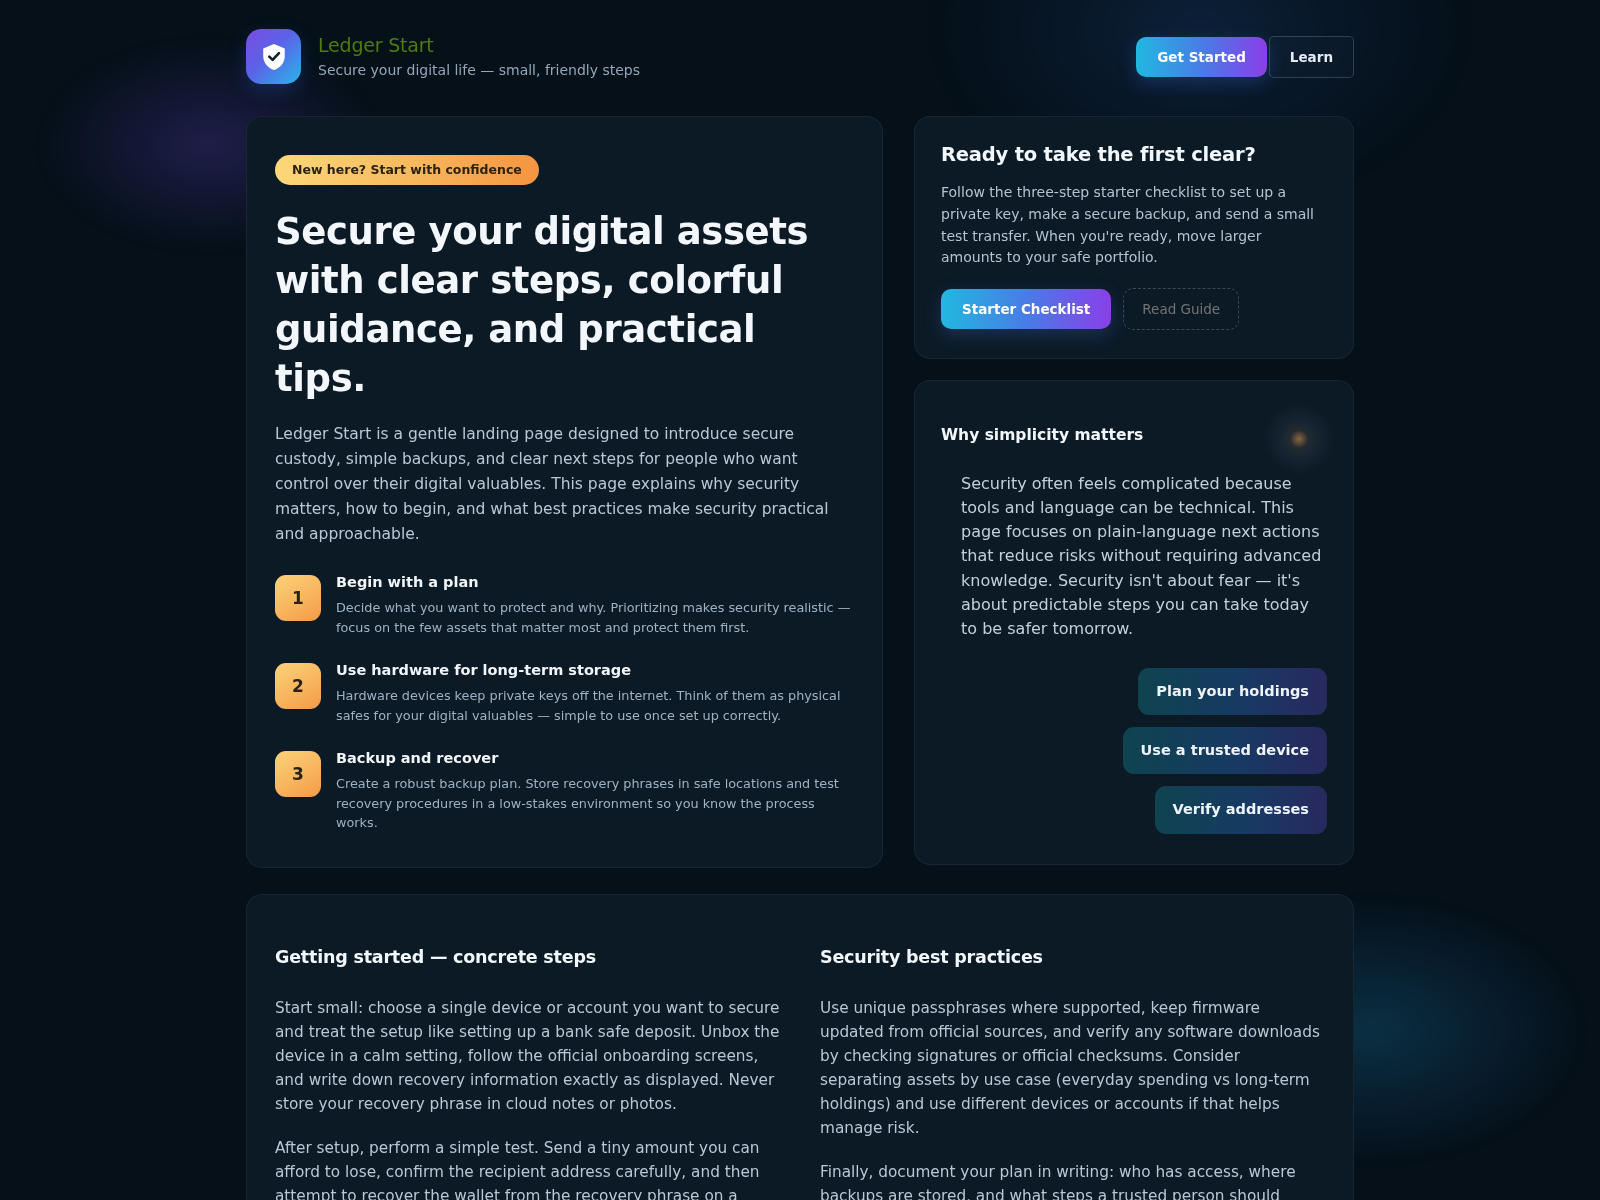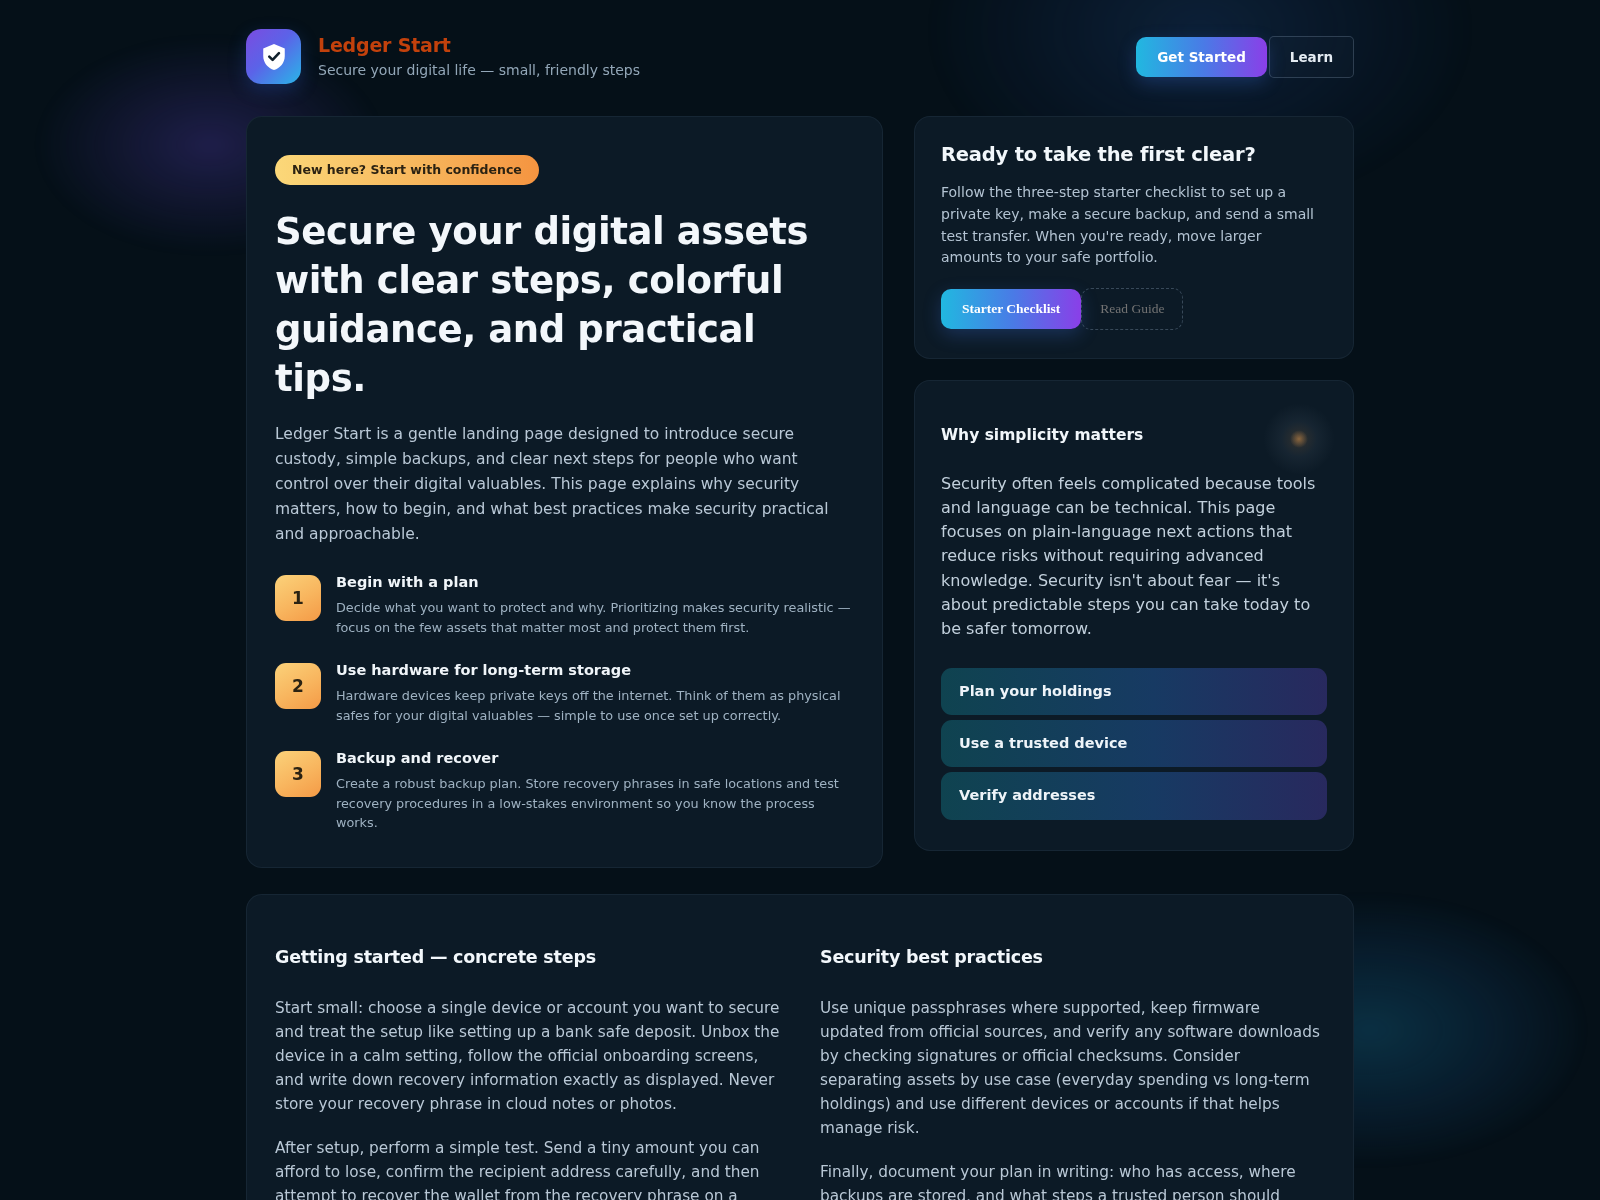--- a/index.html
+++ b/index.html
@@ -79,23 +79,23 @@
     background: linear-gradient(135deg, #7b4ce0 0%, #5b63e8 45%, #29b6e8 100%);
     display: flex;
     align-items: center;
     justify-content: center;
     flex: none;
     box-shadow: 0 6px 18px rgba(40, 90, 200, 0.30);
   }
   .brand-mark svg { width: 26px; height: 28px; display: block; }
   .brand-title {
     font-size: 19px;
-    font-weight: 700;
+    font-weight: 400;
     letter-spacing: -0.2px;
-    color: #c2410c;
+    color: #4d7c0f;
     line-height: 1.2;
   }
   .brand-sub {
     font-size: 14px;
     color: #93a7b8;
     margin-top: 5px;
     line-height: 1.2;
   }
   .header-actions {
     display: flex;
@@ -225,21 +225,21 @@
   .cta-body {
     margin-top: 15px;
     font-size: 14px;
     line-height: 1.55;
     color: #b3c3d2;
   }
   .cta-actions {
     margin-top: 19px;
     display: flex;
     align-items: center;
-    font-family: Liberation Serif, serif;
+    gap: 12px;
   }
   .btn-dashed {
     background: transparent;
     color: #737373;
     border: 1px dashed rgba(150,175,200,0.32);
     border-radius: 10px;
     padding: 12px 18px;
     font-weight: 400;
   }
 
@@ -270,26 +270,28 @@
     font-size: 15.5px;
     font-weight: 700;
     color: #f1f6fa;
     line-height: 1.25;
   }
   .why-body {
     margin-top: 26px;
     font-size: 16px;
     line-height: 1.52;
     color: #c2d0dc;
+    margin-left: 20px;
   }
   .pill-list {
     margin-top: 26px;
     display: flex;
     flex-direction: column;
-    gap: 5px;
+    gap: 12px;
+    align-items: flex-end;
   }
   .pill {
     background: linear-gradient(90deg, #0f4350 0%, #173a63 55%, #28295e 100%);
     border-radius: 11px;
     padding: 15px 18px;
     font-size: 14.5px;
     font-weight: 700;
     color: #eef4f9;
     line-height: 1.2;
     cursor: pointer;

